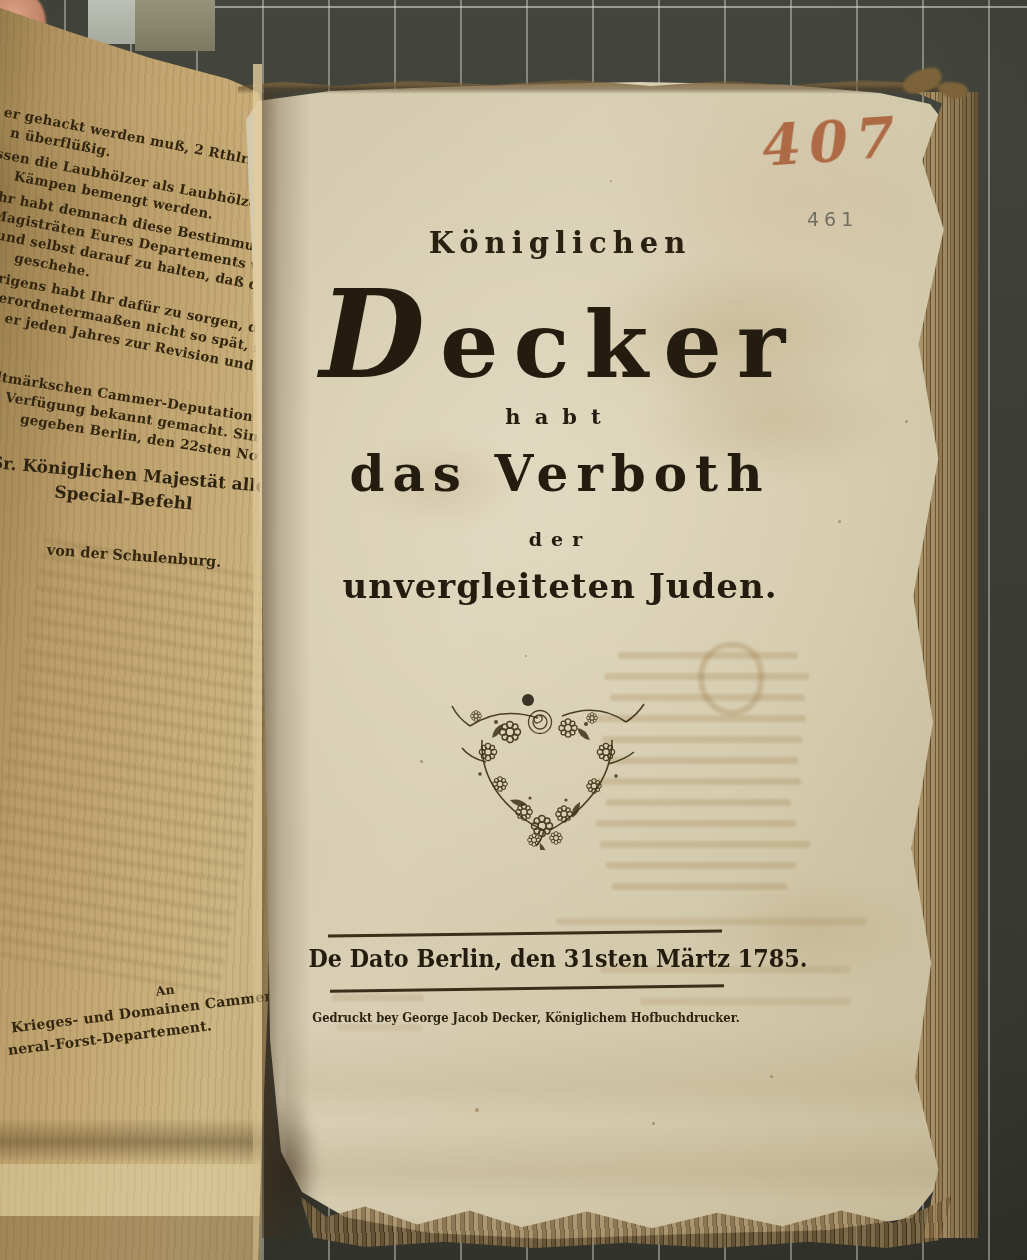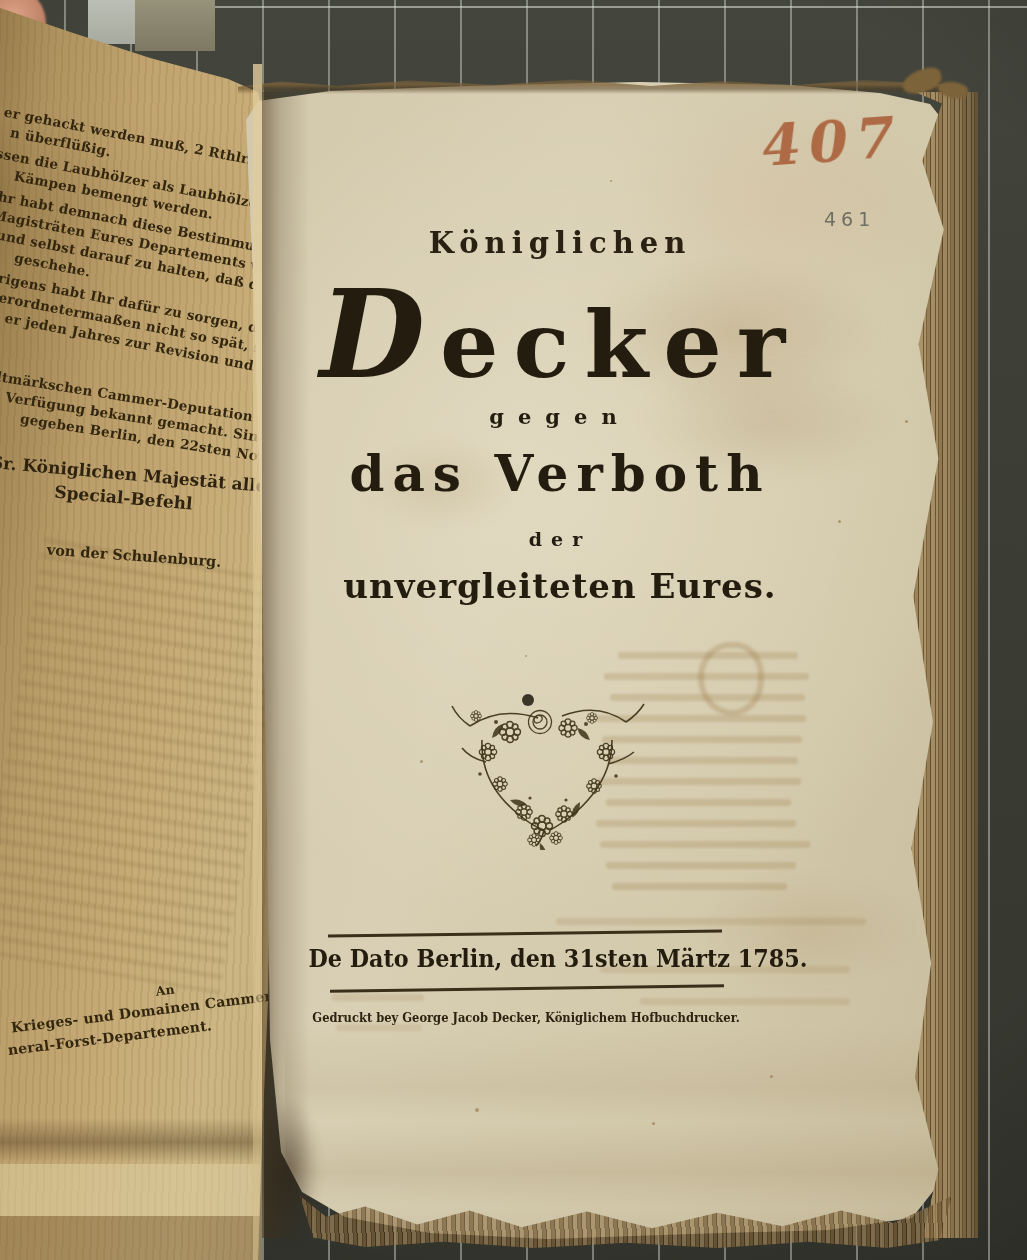--- a/index.html
+++ b/index.html
@@ -90,21 +90,21 @@
   .subject1{top:444px;font:700 50px "DejaVu Serif",serif;letter-spacing:8px;}
   .prep2{top:528px;font:700 19px "DejaVu Serif",serif;letter-spacing:9px;}
   .subject2{top:566px;font:700 34px "DejaVu Serif",serif;letter-spacing:1px;}
   .rule{position:absolute;height:2.5px;background:#3a2f1a;}
   .dateline{position:absolute;left:292px;top:944px;width:468px;text-align:center;
       font:700 24px "DejaVu Serif",serif;color:#241c0e;white-space:nowrap;transform:scaleX(.93);}
   .imprint{position:absolute;left:292px;top:1010px;width:468px;text-align:center;
       font:700 12.5px "DejaVu Serif",serif;color:#2c2310;white-space:nowrap;transform:scaleX(.92);}
   .folio-hand{left:762px;top:108px;font:italic 700 56px "DejaVu Serif",serif;
       color:#a4532c;opacity:.8;letter-spacing:8px;transform:rotate(-4deg);filter:blur(.4px);}
-  .folio-stamp{left:824px;top:208px;font:400 19px "DejaVu Sans",sans-serif;
+  .folio-stamp{left:807px;top:208px;font:400 19px "DejaVu Sans",sans-serif;
       color:#5f5e55;letter-spacing:5px;opacity:.85;}
 </style>
 </head>
 <body>
 
 <div class="abs backdrop"></div>
 <div class="abs grid"></div>
 <div class="abs ruler-line"></div>
 <div class="abs finger-smudge"></div>
 <div class="abs gray-tab"></div>
@@ -183,24 +183,24 @@
   <div class="abs speck" style="left:652px;top:1122px;width:3px;height:3px;"></div>
   <div class="abs speck" style="left:905px;top:420px;width:3px;height:3px;"></div>
   <div class="abs speck" style="left:525px;top:655px;width:2px;height:2px;"></div>
   <div class="abs speck" style="left:838px;top:520px;width:3px;height:3px;"></div>
   <div class="abs speck" style="left:420px;top:760px;width:3px;height:3px;"></div>
   <div class="abs speck" style="left:610px;top:180px;width:2px;height:2px;"></div>
   <div class="abs speck" style="left:770px;top:1075px;width:3px;height:3px;"></div>
 
   <div class="tp-text half-title">Königlichen</div>
   <div class="tp-text main-title">Decker</div>
-  <div class="tp-text prep1">gegen</div>
+  <div class="tp-text prep1">habt</div>
   <div class="tp-text subject1">das Verboth</div>
   <div class="tp-text prep2">der</div>
-  <div class="tp-text subject2">unvergleiteten Eures.</div>
+  <div class="tp-text subject2">unvergleiteten Juden.</div>
 
   <svg class="abs" style="left:440px;top:688px;" width="215" height="162" viewBox="0 0 215 162">
     <defs>
       <g id="fl">
           <circle r="3.6"></circle>
           <circle cx="6.2" r="2.9"></circle>
           <circle cx="-6.2" r="2.9"></circle>
         <circle cy="6.2" r="2.9"></circle>
           <circle cy="-6.2" r="2.9"></circle>
           <circle cx="4.4" cy="4.4" r="2.5"></circle>

